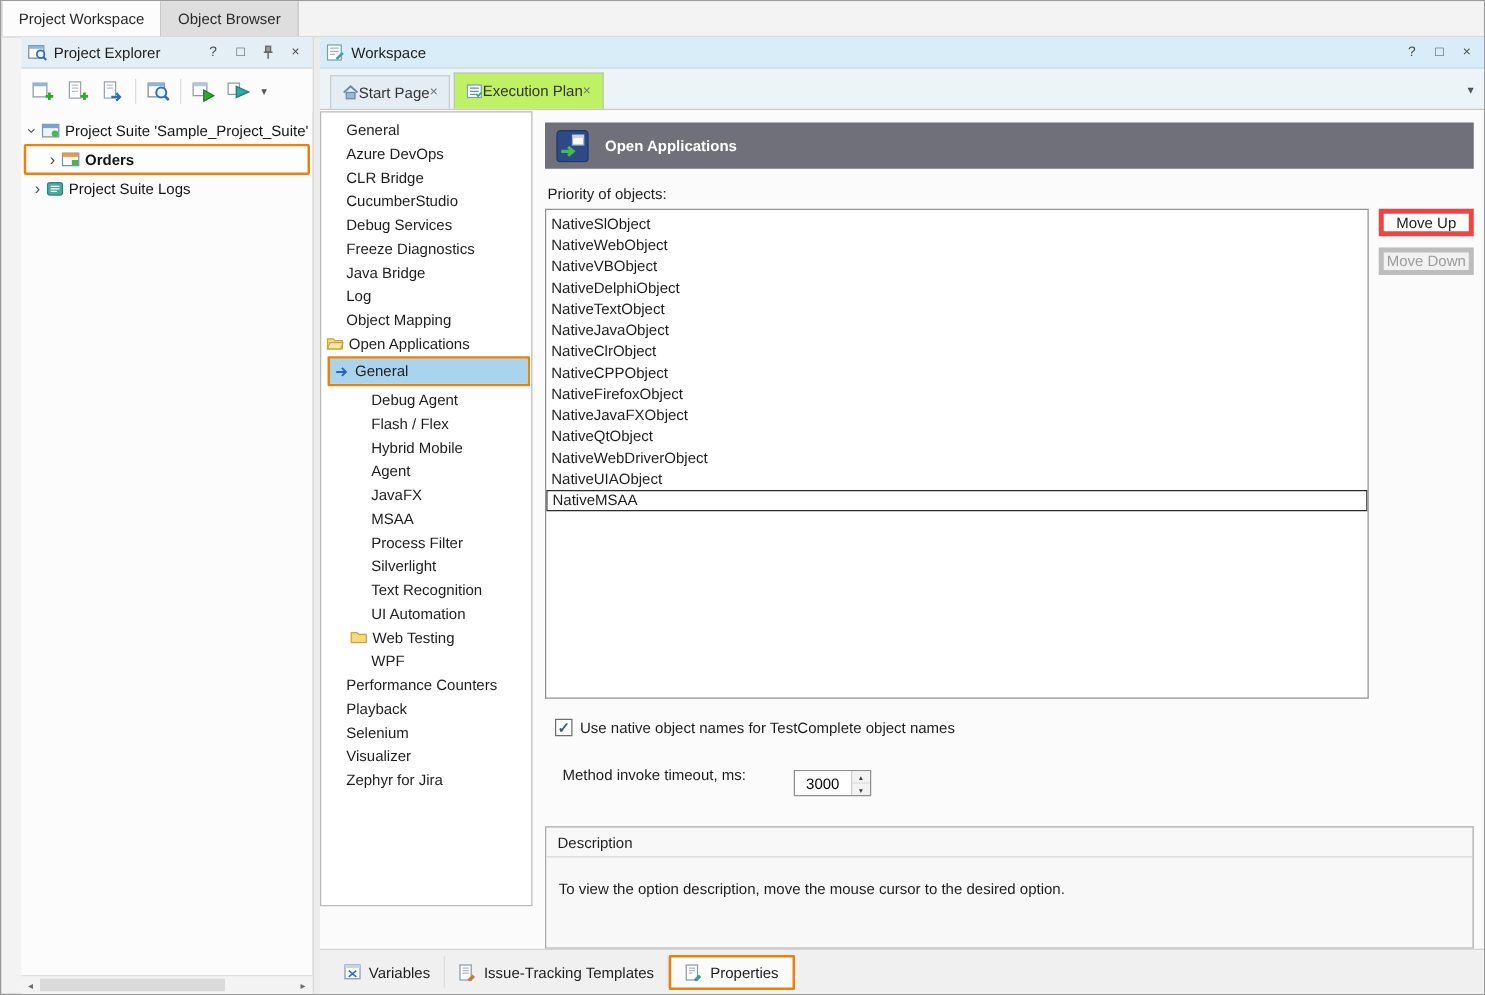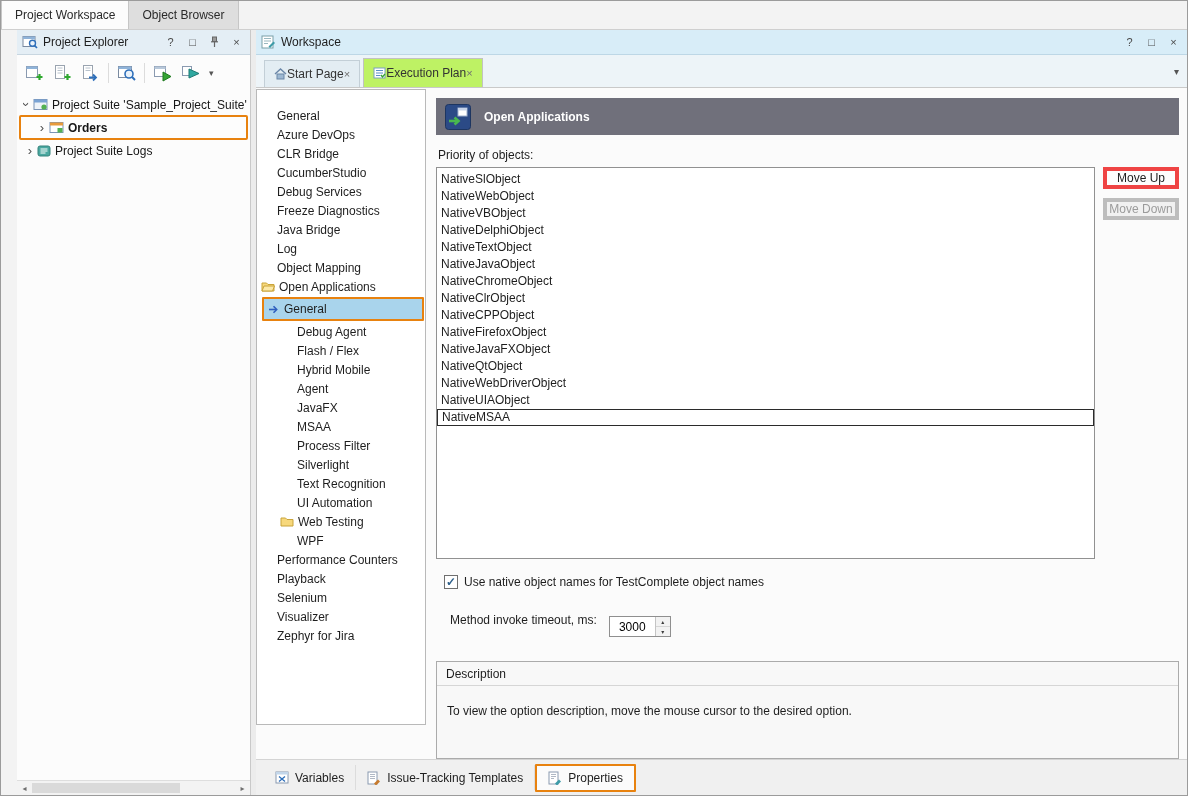--- a/index.html
+++ b/index.html
@@ -47,21 +47,21 @@
   
   .right-panel{flex:1;min-width:0;display:flex;flex-direction:column;background:#fbfbfb;}
   .ws-ic{display:flex;}
   .doc-tabs{height:33px;flex:none;display:flex;align-items:flex-end;background:#edf4f8;border-bottom:1px solid #c9c9c9;padding:0 8px;position:relative;}
   .doc-tab{height:27px;display:flex;align-items:center;gap:0;padding:0 9px;margin-right:3px;background:#e3edf3;border:1px solid #c3cfd7;border-bottom:none;color:#333;cursor:default;}
   .doc-tab.active{background:#bef264;border-color:#c2c2c2;height:29px;}
   .tab-close{font-size:11px;color:#707070;}
   .tabs-dropdown{position:absolute;right:8px;top:11px;color:#555;font-size:10px;}
 
   .content{flex:1;min-height:0;display:flex;padding:1px 8px 0 0;}
-  .settings-nav{width:170px;flex:none;border:1px solid #b9b9b9;background:#fff;margin-bottom:34px;overflow:hidden;padding-top:16px;}
+  .settings-nav{width:170px;flex:none;border:1px solid #b9b9b9;background:#fff;margin-bottom:34px;overflow:hidden;padding-top:4px;}
   .ni{height:19px;display:flex;align-items:center;white-space:nowrap;cursor:default;}
   .l0{padding-left:20px;}
   .l1{padding-left:40px;}
   .fold{padding-left:4px;gap:4px;}
   .fold1{padding-left:23px;gap:4px;}
   .nav-ic{display:flex;flex:none;}
   .ni-sel-outer{margin:1px 1px 1px 5px;border:2px solid #e8820f;border-radius:1px;}
   .ni-sel{height:20px;background:#a9d4ec;display:flex;align-items:center;gap:5px;padding-left:4px;cursor:default;}
 
   .options{flex:1;min-width:0;margin-left:10px;display:flex;flex-direction:column;padding-top:9px;}
@@ -71,21 +71,21 @@
   .listbox{flex:1;min-width:0;height:392px;border:1px solid #919191;background:#fff;padding-top:3px;overflow:hidden;}
   .li{height:17px;line-height:17px;padding-left:4px;white-space:nowrap;cursor:default;}
   .li.selected{border:1px solid #2b2b2b;line-height:15px;}
   .btn-col{width:76px;flex:none;display:flex;flex-direction:column;gap:9px;}
   .btn{height:22px;border:4px solid #ef4444;background:#fdfdfd;display:flex;align-items:center;justify-content:center;color:#1e1e1e;cursor:default;}
   .btn.disabled{border-color:#bdbdbd;background:#f1f1f1;color:#9b9b9b;}
 
   .check-row{margin-top:16px;margin-left:8px;display:flex;align-items:center;gap:6px;}
   .checkbox{width:14px;height:14px;border:1px solid #6f6f6f;background:#fff;display:flex;align-items:center;justify-content:center;flex:none;}
   .checkmark{color:#2d5f8a;font-size:12px;font-weight:bold;line-height:1;margin-top:-1px;}
-  .timeout-row{margin-top:13px;display:flex;align-items:center;}
+  .timeout-row{margin-top:13px;display:flex;align-items:center;gap:26px;}
   .timeout-label{margin-left:14px;}
   .spinbox{margin-left:12px;width:62px;height:21px;border:1px solid #8f8f8f;background:#fff;display:flex;margin-top:14px;}
   .spin-val{flex:1;min-width:0;border:none;outline:none;background:#fff;font:inherit;text-align:center;}
   .spin-btns{width:15px;flex:none;border-left:1px solid #c4c4c4;display:flex;flex-direction:column;}
   .spin-b{flex:1;display:flex;align-items:center;justify-content:center;font-size:6px;color:#3a3a3a;background:#f2f2f2;}
   .spin-b:first-child{border-bottom:1px solid #d5d5d5;}
 
   .desc-box{margin-top:24px;border:1px solid #ababab;background:#f8f8f8;}
   .desc-title{height:24px;display:flex;align-items:center;padding-left:9px;border-bottom:1px solid #d6d6d6;}
   .desc-text{padding:18px 10px 40px 10px;}
@@ -396,21 +396,20 @@
           <div class="priority-label">Priority of objects:</div>
 
           <div class="priority-row">
             <div class="listbox">
               <div class="li">NativeSlObject</div>
               <div class="li">NativeWebObject</div>
               <div class="li">NativeVBObject</div>
               <div class="li">NativeDelphiObject</div>
               <div class="li">NativeTextObject</div>
               <div class="li">NativeJavaObject</div>
-              <div class="li">NativeChromeObject</div>
               <div class="li">NativeClrObject</div>
               <div class="li">NativeCPPObject</div>
               <div class="li">NativeFirefoxObject</div>
               <div class="li">NativeJavaFXObject</div>
               <div class="li">NativeQtObject</div>
               <div class="li">NativeWebDriverObject</div>
               <div class="li">NativeUIAObject</div>
               <div class="li selected">NativeMSAA</div>
             </div>
             <div class="btn-col">

